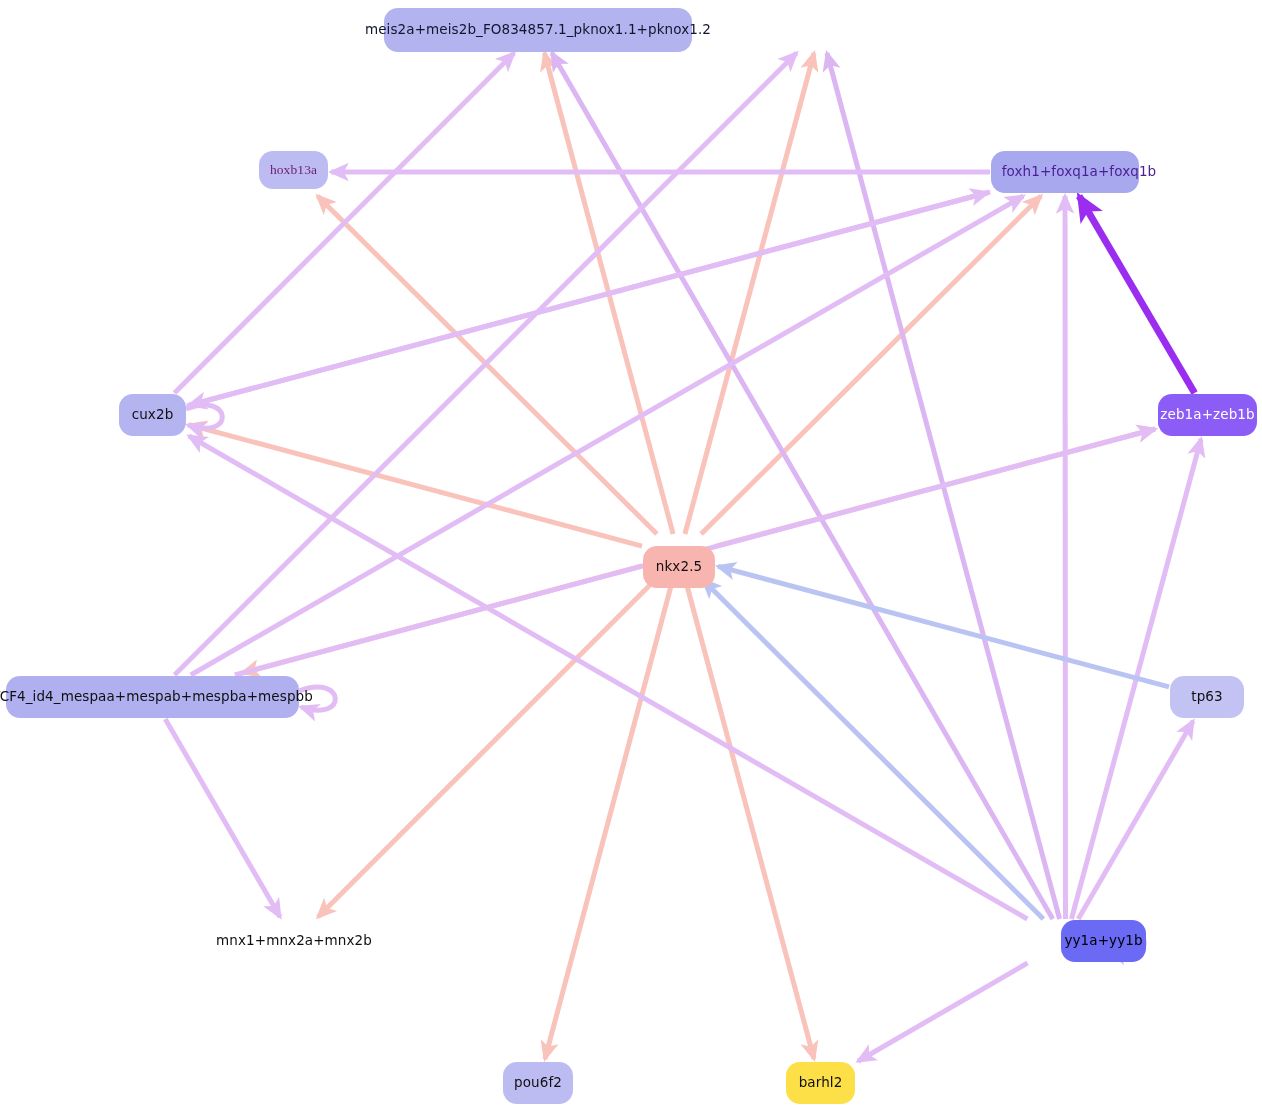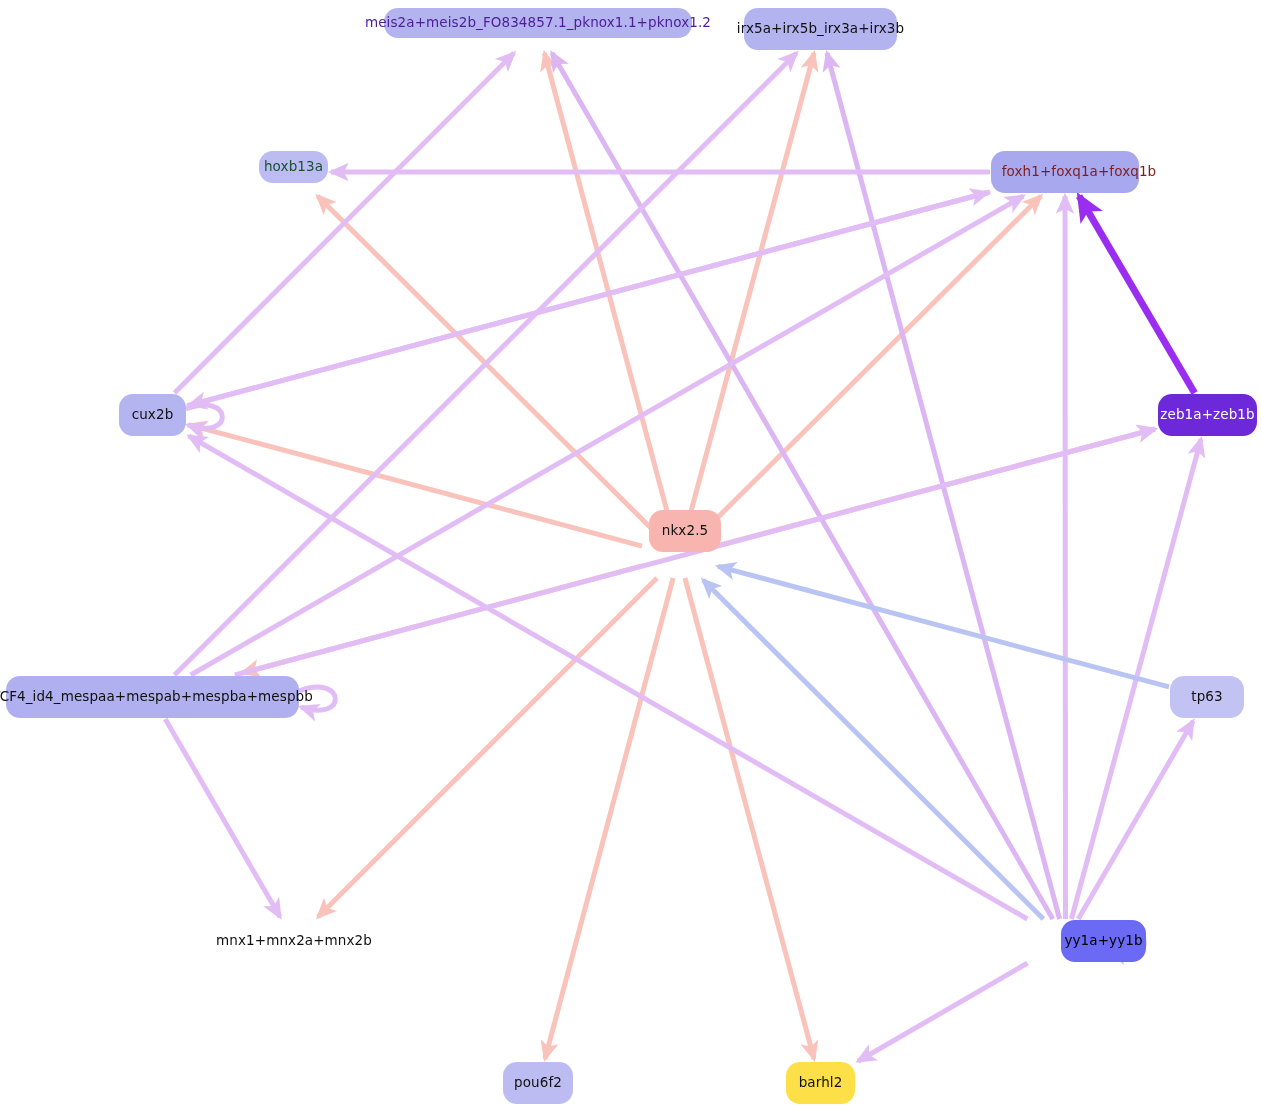--- a/index.html
+++ b/index.html
@@ -89,39 +89,36 @@
       <line x1="174.50" y1="675.00" x2="796.50" y2="53.00" stroke="#e2bdf5" stroke-width="5" stroke-linecap="butt" marker-end="url(#me2bdf5)"></line>
       <line x1="234.80" y1="675.00" x2="1155.00" y2="429.03" stroke="#e2bdf5" stroke-width="5" stroke-linecap="butt" marker-end="url(#me2bdf5)"></line>
       <line x1="174.47" y1="393.00" x2="514.03" y2="53.00" stroke="#e2bdf5" stroke-width="5" stroke-linecap="butt" marker-end="url(#me2bdf5)"></line>
       <line x1="187.00" y1="405.81" x2="988.00" y2="192.51" stroke="#e2bdf5" stroke-width="5" stroke-linecap="butt" marker-end="url(#me2bdf5)"></line>
       <line x1="990.00" y1="172.00" x2="331.00" y2="172.00" stroke="#e2bdf5" stroke-width="5" stroke-linecap="butt" marker-end="url(#me2bdf5)"></line>
       <line x1="990.00" y1="191.97" x2="189.00" y2="405.28" stroke="#e2bdf5" stroke-width="5" stroke-linecap="butt" marker-end="url(#me2bdf5)"></line>
       <path d="M 186 409 C 232 391, 236 441, 188 425" fill="none" stroke="#e2bdf5" stroke-width="5" stroke-linecap="butt" marker-end="url(#me2bdf5)"></path>
       <path d="M 299 691 C 345 673, 349 723, 301 707" fill="none" stroke="#e2bdf5" stroke-width="5" stroke-linecap="butt" marker-end="url(#me2bdf5)"></path>
       <path d="M 1108 935 C 1154 917, 1158 967, 1110 951" fill="none" stroke="#e2bdf5" stroke-width="5" stroke-linecap="butt" marker-end="url(#me2bdf5)"></path>
     </svg>
-<div class="node" style="left: 384px; top: 8px; width: 308px; height: 30px; background: rgb(179, 179, 240); color: #4c1d95;">
+<div class="node" style="left: 384px; top: 8px; width: 308px; height: 44px; background: rgb(179, 179, 240); color: #0f172a;">
       <span class="node-label">meis2a+meis2b_FO834857.1_pknox1.1+pknox1.2</span>
     </div>
-    <div class="node" style="left: 744px; top: 8px; width: 153px; height: 42px; background: rgb(179, 179, 240); color: rgb(16, 16, 16);">
-      <span class="node-label">irx5a+irx5b_irx3a+irx3b</span>
-    </div>
-    <div class="node" style="left: 259px; top: 151px; width: 69px; height: 32px; background: rgb(188, 188, 242); color: #14532d;">
+    <div class="node" style="left: 259px; top: 151px; width: 69px; height: 38px; background: rgb(188, 188, 242); color: #701a75; font-family: Liberation Serif, serif;">
       <span class="node-label">hoxb13a</span>
     </div>
-    <div class="node" style="left: 991px; top: 151px; width: 148px; height: 42px; background: rgb(168, 168, 239); color: #7f1d1d; padding-left: 28px;">
+    <div class="node" style="left: 991px; top: 151px; width: 148px; height: 42px; background: rgb(168, 168, 239); color: #4c1d95; padding-left: 28px;">
       <span class="node-label">foxh1+foxq1a+foxq1b</span>
     </div>
     <div class="node" style="left: 119px; top: 394px; width: 67px; height: 42px; background: rgb(180, 180, 240); color: rgb(16, 16, 16);">
       <span class="node-label">cux2b</span>
     </div>
-    <div class="node" style="left: 1158px; top: 394px; width: 99px; height: 42px; background: #6d28d9; color: rgb(255, 255, 255);">
+    <div class="node" style="left: 1158px; top: 394px; width: 99px; height: 42px; background: #8b5cf6; color: rgb(255, 255, 255);">
       <span class="node-label">zeb1a+zeb1b</span>
     </div>
-    <div class="node" style="left: 643px; top: 510px; width: 72px; height: 42px; background: rgb(248, 181, 176); color: rgb(16, 16, 16); margin-left: 6px;">
+    <div class="node" style="left: 643px; top: 546px; width: 72px; height: 42px; background: rgb(248, 181, 176); color: rgb(16, 16, 16);">
       <span class="node-label">nkx2.5</span>
     </div>
     <div class="node" style="left: 6px; top: 676px; width: 293px; height: 42px; background: rgb(176, 176, 240); color: rgb(16, 16, 16);">
       <span class="node-label">TCF4_id4_mespaa+mespab+mespba+mespbb</span>
     </div>
     <div class="node" style="left: 1170px; top: 676px; width: 74px; height: 42px; background: rgb(194, 194, 243); color: rgb(16, 16, 16); text-align: center;">
       <span class="node-label">tp63</span>
     </div>
     <div class="node" style="left: 221px; top: 920px; width: 146px; height: 42px; color: rgb(16, 16, 16); text-align: center;">
       <span class="node-label">mnx1+mnx2a+mnx2b</span>

